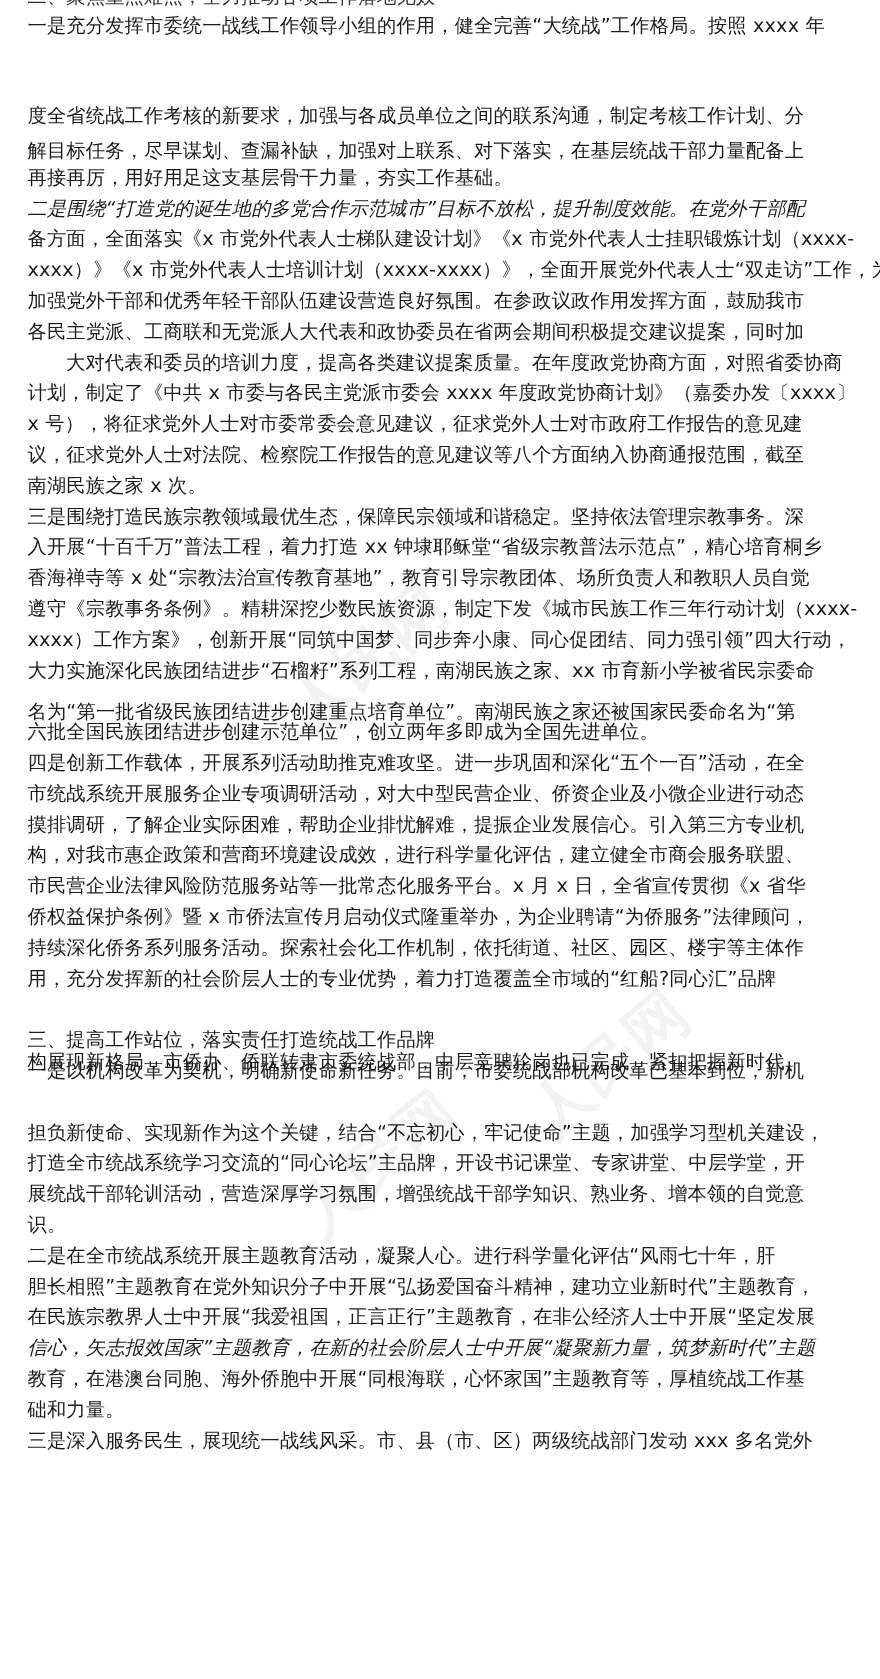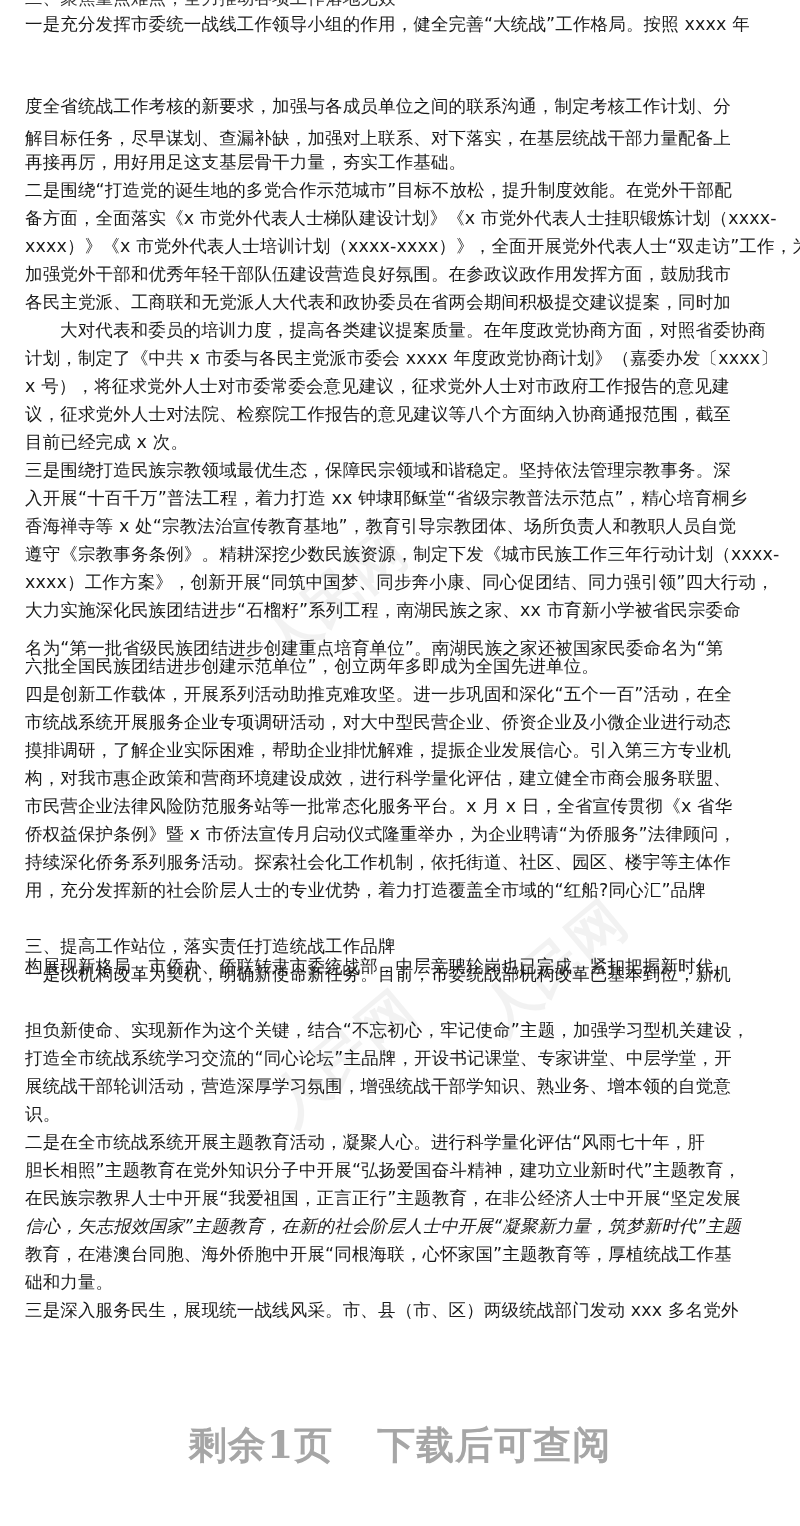--- a/index.html
+++ b/index.html
@@ -20,30 +20,30 @@
 </head>
 <body>
 
 <div class="page">
   <div class="line cut">二、聚焦重点难点，全力推动各项工作落地见效</div>
   <div id="lines">
       <div class="line" style="top: 10px;">一是充分发挥市委统一战线工作领导小组的作用，健全完善“大统战”工作格局。按照 xxxx 年</div>
       <div class="line" style="top: 92px;">度全省统战工作考核的新要求，加强与各成员单位之间的联系沟通，制定考核工作计划、分</div>
       <div class="line" style="top: 124px;">解目标任务，尽早谋划、查漏补缺，加强对上联系、对下落实，在基层统战干部力量配备上</div>
       <div class="line" style="top: 148px;">再接再厉，用好用足这支基层骨干力量，夯实工作基础。</div>
-      <div class="line" style="top: 176px;">二是围绕“打造党的诞生地的多党合作示范城市”目标不放松，提升制度效能。在党外干部配</div>
+      <div class="line" style="top: 176px; font-style: italic;">二是围绕“打造党的诞生地的多党合作示范城市”目标不放松，提升制度效能。在党外干部配</div>
       <div class="line" style="top: 204px;">备方面，全面落实《x 市党外代表人士梯队建设计划》《x 市党外代表人士挂职锻炼计划（xxxx-</div>
       <div class="line" style="top: 232px;">xxxx）》《x 市党外代表人士培训计划（xxxx-xxxx）》，全面开展党外代表人士“双走访”工作，为</div>
       <div class="line" style="top: 260px;">加强党外干部和优秀年轻干部队伍建设营造良好氛围。在参政议政作用发挥方面，鼓励我市</div>
       <div class="line" style="top: 288px;">各民主党派、工商联和无党派人大代表和政协委员在省两会期间积极提交建议提案，同时加</div>
       <div class="line" style="top: 316px; margin-left: 35px;">大对代表和委员的培训力度，提高各类建议提案质量。在年度政党协商方面，对照省委协商</div>
       <div class="line" style="top: 344px;">计划，制定了《中共 x 市委与各民主党派市委会 xxxx 年度政党协商计划》（嘉委办发〔xxxx〕</div>
       <div class="line" style="top: 372px;">x 号），将征求党外人士对市委常委会意见建议，征求党外人士对市政府工作报告的意见建</div>
       <div class="line" style="top: 400px;">议，征求党外人士对法院、检察院工作报告的意见建议等八个方面纳入协商通报范围，截至</div>
-      <div class="line" style="top: 428px;">目前已经完成 x 次。</div>
+      <div class="line" style="top: 428px;">南湖民族之家 x 次。</div>
       <div class="line" style="top: 456px;">三是围绕打造民族宗教领域最优生态，保障民宗领域和谐稳定。坚持依法管理宗教事务。深</div>
       <div class="line" style="top: 484px;">入开展“十百千万”普法工程，着力打造 xx 钟埭耶稣堂“省级宗教普法示范点”，精心培育桐乡</div>
       <div class="line" style="top: 512px;">香海禅寺等 x 处“宗教法治宣传教育基地”，教育引导宗教团体、场所负责人和教职人员自觉</div>
       <div class="line" style="top: 540px;">遵守《宗教事务条例》。精耕深挖少数民族资源，制定下发《城市民族工作三年行动计划（xxxx-</div>
       <div class="line" style="top: 568px;">xxxx）工作方案》，创新开展“同筑中国梦、同步奔小康、同心促团结、同力强引领”四大行动，</div>
       <div class="line" style="top: 596px;">大力实施深化民族团结进步“石榴籽”系列工程，南湖民族之家、xx 市育新小学被省民宗委命</div>
       <div class="line" style="top: 624px; margin-top: 10px;">名为“第一批省级民族团结进步创建重点培育单位”。南湖民族之家还被国家民委命名为“第</div>
       <div class="line" style="top: 652px;">六批全国民族团结进步创建示范单位”，创立两年多即成为全国先进单位。</div>
       <div class="line" style="top: 680px;">四是创新工作载体，开展系列活动助推克难攻坚。进一步巩固和深化“五个一百”活动，在全</div>
       <div class="line" style="top: 708px;">市统战系统开展服务企业专项调研活动，对大中型民营企业、侨资企业及小微企业进行动态</div>
@@ -66,16 +66,13 @@
       <div class="line" style="top: 1212px; font-style: italic;">信心，矢志报效国家”主题教育，在新的社会阶层人士中开展“凝聚新力量，筑梦新时代”主题</div>
       <div class="line" style="top: 1240px;">教育，在港澳台同胞、海外侨胞中开展“同根海联，心怀家国”主题教育等，厚植统战工作基</div>
       <div class="line" style="top: 1268px;">础和力量。</div>
       <div class="line" style="top: 1296px;">三是深入服务民生，展现统一战线风采。市、县（市、区）两级统战部门发动 xxx 多名党外</div>
     </div>
 
   <div class="watermark" style="left:250px; top:560px;">人民网</div>
   <div class="watermark" style="left:470px; top:930px;">人民网</div>
   <div class="watermark" style="left:260px; top:1020px;">人民网</div>
 
-  <div class="footer">
-    <span>剩余1页</span><span class="gap"></span><span>下载后可查阅</span>
-  </div>
 </div>
 
 </body></html>

